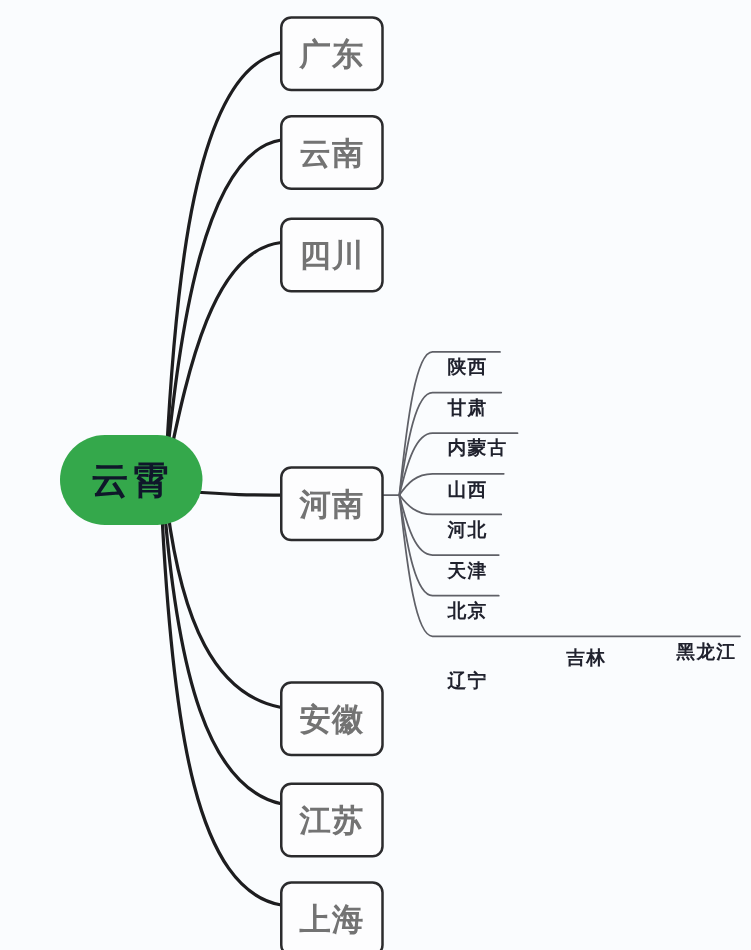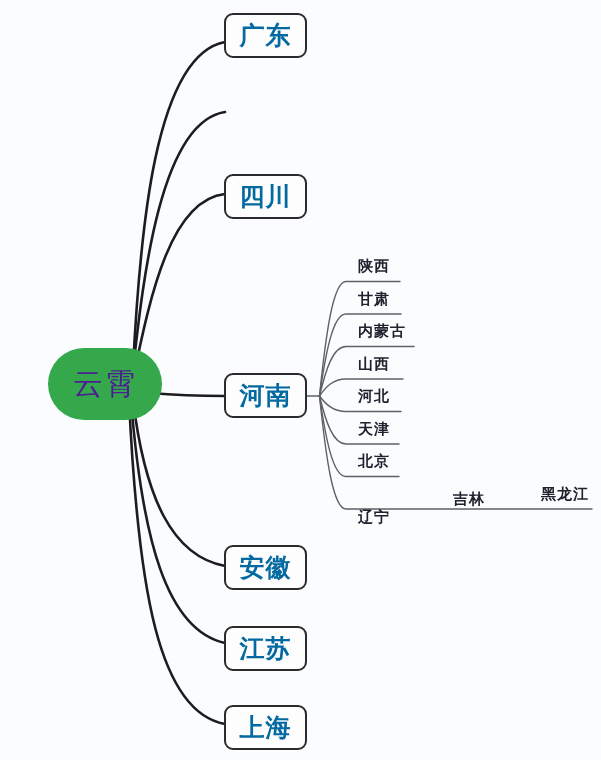--- a/index.html
+++ b/index.html
@@ -35,54 +35,55 @@
   .root {
     position: absolute;
     left: 48px; top: 348px;
     width: 114px; height: 72px;
     background: #34a84b;
     border-radius: 36px;
     z-index: 3;
     display: flex;
     align-items: center;
     justify-content: center;
-    color: #4c1d95;
+    color: #0f172a;
     font-size: 30px;
-    font-weight: normal;
+    font-weight: bold;
     letter-spacing: 2px;
     cursor: pointer;
   }
   .box {
     position: absolute;
     left: 224px;
-    width: 83px; height: 45px;
+    width: 83px; height: 60px;
     background: #fdfdfe;
     border: 2.4px solid #2b2b2d;
     border-radius: 9px;
     box-sizing: border-box;
     z-index: 2;
     display: flex;
     align-items: center;
     justify-content: center;
-    color: #0369a1;
+    color: #737373;
     font-size: 25px;
     font-weight: 600;
     letter-spacing: 1px;
     cursor: pointer;
   }
   .leaf {
     position: absolute;
     transform: translateY(-50%);
     z-index: 2;
     color: #20222e;
     font-size: 15px;
     font-weight: bold;
     letter-spacing: 1px;
     white-space: nowrap;
     cursor: pointer;
+    margin-top: 28px;
   }
 </style>
 </head>
 <body>
 
 <div class="canvas">
 
   <svg viewBox="0 0 601 760">
 
     <path class="edge" d="M133,368 C140,230 155,55 225,42"></path>
@@ -100,20 +101,21 @@
     <path class="fanline" d="M319.5,396 C326,386.6 333,379 346,379 L403,379"></path>
     <path class="fanline" d="M319.5,396 C326,404.5 333,411.5 346,411.5 L401,411.5"></path>
     <path class="fanline" d="M319.5,396 C326,422.4 333,444 346,444 L399,444"></path>
     <path class="fanline" d="M319.5,396 C326,440.3 333,476.5 346,476.5 L399,476.5"></path>
     <path class="fanline" d="M319.5,396 C326,458 333,509 346,509 L592,509"></path>
   </svg>
 
   <div class="root">云霄</div>
 
   <div class="box" style="top:13px">广东</div>
+  <div class="box" style="top:92px">云南</div>
   <div class="box" style="top:373px">河南</div>
   <div class="box" style="top:174px">四川</div>
   <div class="box" style="top:545px">安徽</div>
   <div class="box" style="top:626px">江苏</div>
   <div class="box" style="top:705px">上海</div>
 
   <div class="leaf" style="left:358px; top:266px">陕西</div>
   <div class="leaf" style="left:358px; top:298.5px">甘肃</div>
   <div class="leaf" style="left:358px; top:331px">内蒙古</div>
   <div class="leaf" style="left:358px; top:363.5px">山西</div>

